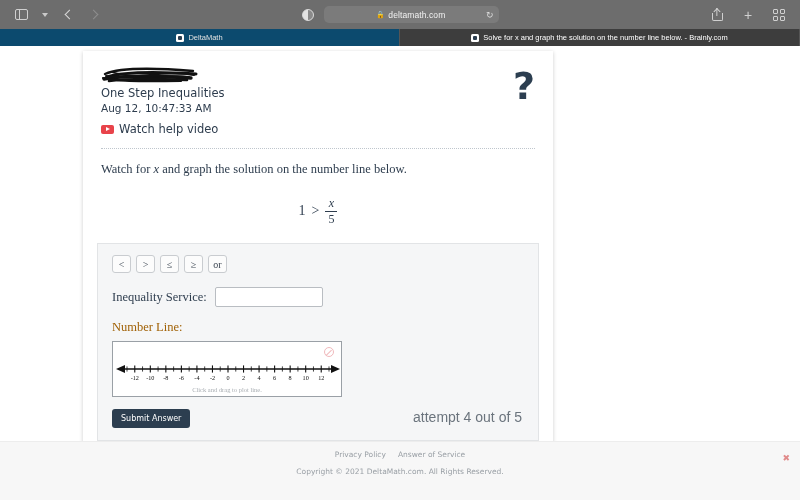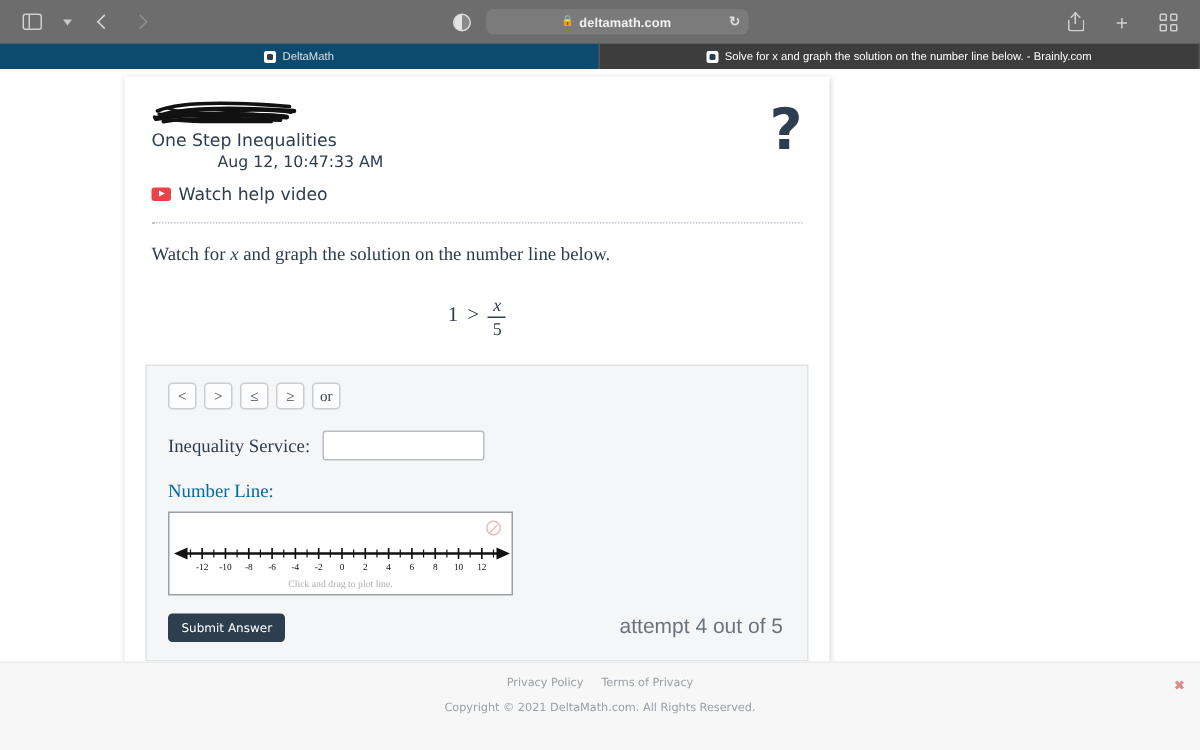--- a/index.html
+++ b/index.html
@@ -69,21 +69,20 @@
     border: 1px solid #dcdcdc;
     margin-right: 10px;
   }
   .urlbar {
     width: 175px; height: 17px;
     background: #7b7b7b;
     border-radius: 5px;
     display: flex; align-items: center; justify-content: center;
     position: relative;
     pointer-events: auto;
-    font-weight: bold;
   }
   .urlbar .lock {
     font-size: 7px; color: #e6e6e6; margin-right: 3px; line-height: 1;
   }
   .urlbar .host {
     font-size: 8.5px; color: #f2f2f2; letter-spacing: .1px;
   }
   .reload {
     position: absolute; right: 5px; top: 50%;
     transform: translateY(-50%);
@@ -161,21 +160,21 @@
   }
 
   .card-head { position: relative; }
   .scribble { height: 20px; width: 105px; position: relative; overflow: visible; }
   .name-title {
     font-family: "DejaVu Sans", sans-serif;
     font-size: 11.5px; color: #2e3d4e; margin-top: 1px;
   }
   .name-date {
     font-family: "DejaVu Sans", sans-serif;
-    font-size: 10.5px; color: #2e3d4e; margin-top: 2px; margin-left: 44px;
+    font-size: 10.5px; color: #2e3d4e; margin-top: 2px;
   }
   .help-video {
     display: flex; align-items: center; gap: 5px;
     margin-top: 8px;
   }
   .yt {
     width: 13px; height: 9px; border-radius: 2px;
     background: #e8434a; display: flex; align-items: center; justify-content: center;
   }
   .yt:after {
@@ -257,21 +256,21 @@
     background: #ffffff;
     border: 1px solid #b9bdc2;
     border-radius: 2px;
     font-family: "Liberation Serif", serif;
     font-size: 11px; color: #2e3d4e;
     padding: 0 5px;
     outline: none;
   }
   .nl-label {
     font-family: "Liberation Serif", serif;
-    font-size: 12.5px; color: #0369a1;
+    font-size: 12.5px; color: #a16207;
     margin-top: 13px;
   }
   .numberline-box {
     margin-top: 6px;
     width: 230px; height: 56px;
     background: #ffffff;
     border: 1px solid #9aa0a6;
     position: relative;
   }
   .clear-ico {
@@ -521,20 +520,20 @@
           <button class="submit-btn">Submit Answer</button>
           <span class="attempt">attempt 4 out of 5</span>
         </div>
 
       </div>
     </div>
 
     <div class="footer">
       <div class="footer-links">
         <a href="#">Privacy Policy</a>
-        <a href="#">Terms of Privacy</a>
+        <a href="#">Answer of Service</a>
       </div>
       <div class="copyright">Copyright © 2021 DeltaMath.com. All Rights Reserved.</div>
       <div class="footer-close">✖</div>
     </div>
 
   </div>
 </div>
 
 </body></html>

